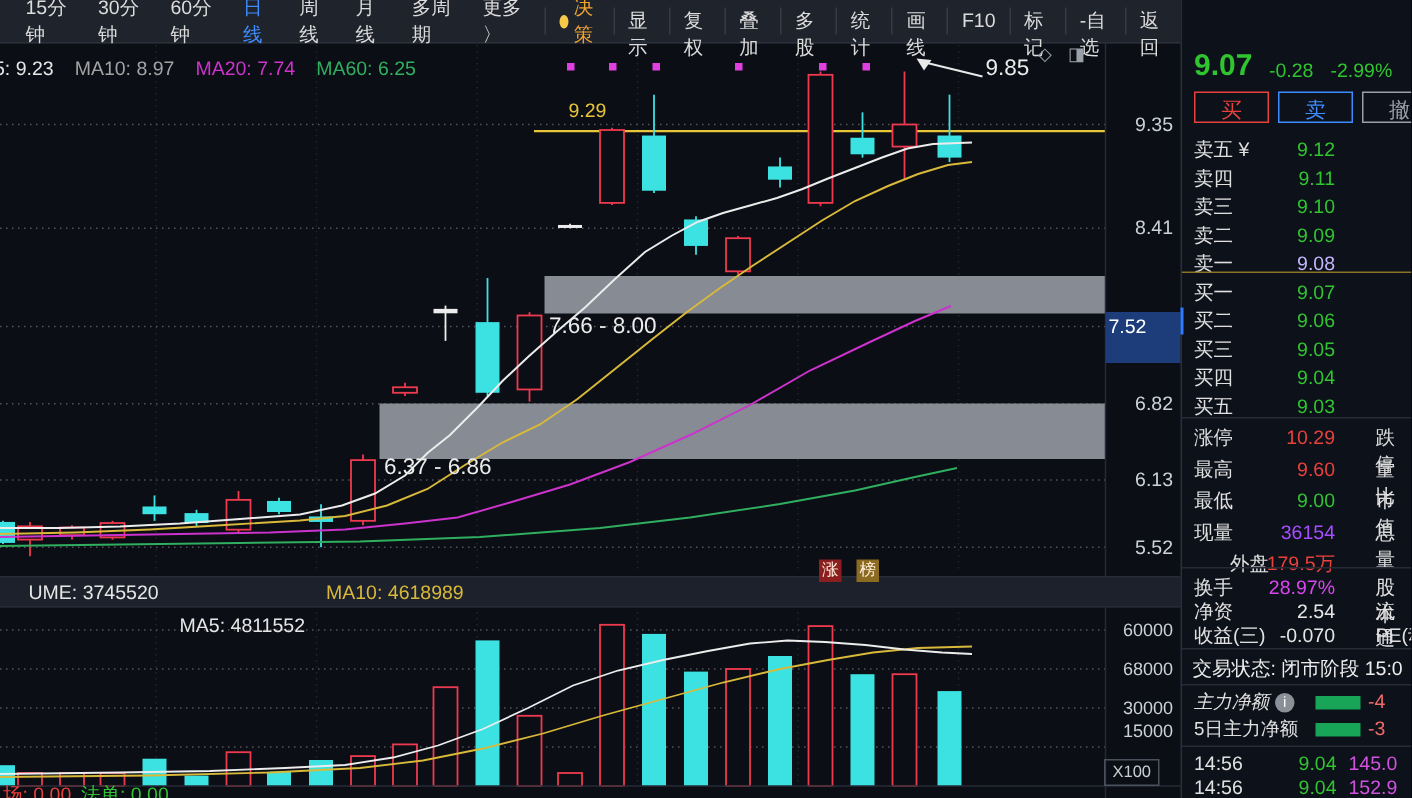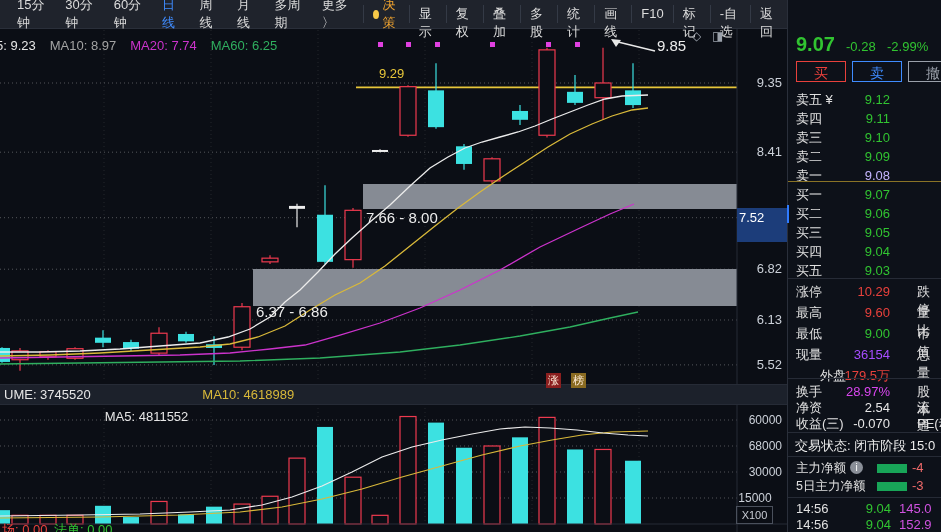--- a/index.html
+++ b/index.html
@@ -14,21 +14,21 @@
   .tb-left .ti.active{color:#3f8cff;}
   .tb-spacer{flex:1;}
   .tb-right{display:flex;align-items:center;height:40px;font-size:13px;}
   .tb-right .ti{padding:0 9px;border-left:1px solid #343a46;height:18px;line-height:18px;cursor:pointer;}
   .tb-right .ti.decision{color:#f0a32f;display:flex;align-items:center;gap:4px;}
   .bulb{display:inline-block;width:9px;height:9px;border-radius:50%;background:#f7c948;}
   
   #ma-header{position:absolute;left:-4px;top:38px;font-size:13px;display:flex;gap:14px;}
   #vol-header{position:absolute;left:0;top:384px;width:787px;height:19px;background:#1c212b;
               border-top:1px solid #262b36;border-bottom:1px solid #262b36;display:flex;gap:14px;
-              align-items:center;padding-left:4px;font-size:13px;}
+              align-items:center;padding-left:19px;font-size:13px;}
   
   .pxlab{position:absolute;left:728px;width:54px;text-align:right;font-size:13px;color:#ccd1d9;}
   .vxlab{position:absolute;left:728px;width:54px;text-align:right;font-size:12px;color:#ccd1d9;}
   .hl752{position:absolute;left:737px;width:49px;height:34px;background:#1c3d7a;color:#fff;
          font-size:13px;line-height:19px;padding-left:2px;}
   .x100{position:absolute;left:736px;top:506px;width:35px;height:16px;border:1px solid #4a505c;
         color:#c8ccd4;font-size:11px;text-align:center;line-height:16px;}
   
   .ann-yellow{color:#e7c63a;font-size:13px;}
   .ann-white{color:#ececec;font-size:15px;}
@@ -218,21 +218,21 @@
   <div id="overlays">
       <div class="pxlab" style="top: 75px;">9.35</div>
       <div class="pxlab" style="top: 144.184px;">8.41</div>
       <div class="hl752" style="top: 207.688px;">7.52</div>
       <div class="pxlab" style="top: 261.208px;">6.82</div>
       <div class="pxlab" style="top: 311.992px;">6.13</div>
       <div class="pxlab" style="top: 356.888px;">5.52</div>
       <div class="vxlab" style="top: 413px;">60000</div>
       <div class="vxlab" style="top: 439px;">68000</div>
       <div class="vxlab" style="top: 465px;">30000</div>
-      <div class="vxlab" style="top: 491px; text-align: center;">15000</div>
+      <div class="vxlab" style="top: 480px;">15000</div>
       <div class="x100">X100</div>
       <div class="abs ann-yellow" style="position: absolute; left: 379px; top: 66px;">9.29</div>
       <div class="abs ann-white" style="position: absolute; left: 657px; top: 37px;">9.85</div>
       <div class="abs ann-white" style="position: absolute; left: 366px; top: 209px;">7.66 - 8.00</div>
       <div class="abs ann-white" style="position: absolute; left: 256px; top: 303px;">6.37 - 6.86</div>
       <div class="badge" style="left: 546px; top: 373px; background: rgb(139, 31, 31);">涨</div>
       <div class="badge" style="left: 571px; top: 373px; background: rgb(138, 107, 33);">榜</div>
       <div class="abs" style="position: absolute; left: 2px; top: 521px; font-size: 13px; color: rgb(232, 65, 60);">场: 0.00</div>
       <div class="abs" style="position: absolute; left: 54px; top: 521px; font-size: 13px; color: rgb(49, 196, 49);">法单: 0.00</div>
     </div>
@@ -263,20 +263,20 @@
         <div class="row" style="top: 325px;"><span>最低</span><span class="val" style="color: rgb(49, 196, 49);">9.00</span><span class="rlab">市值</span></div>
         <div class="row" style="top: 346px;"><span>现量</span><span class="val" style="color: rgb(166, 77, 255);">36154</span><span class="rlab">总量</span></div>
         <div class="row" style="top: 367px; margin-left: 24px;"><span>外盘</span><span class="val" style="color: rgb(232, 65, 60);">179.5万</span><span class="rlab">内盘</span></div>
         <div class="row" style="top: 383px;"><span>换手</span><span class="val" style="color: #d946ef; margin-left: 28px;">28.97%</span><span class="rlab">股本</span></div>
         <div class="row" style="top: 399px;"><span>净资</span><span class="val" style="color: rgb(230, 230, 230);">2.54</span><span class="rlab">流通</span></div>
         <div class="row" style="top: 415px;"><span>收益(三)</span><span class="val" style="color: rgb(230, 230, 230);">-0.070</span><span class="rlab">PE(动</span></div>
         <div class="pdiv" style="top: 378px;"></div>
         <div class="pdiv" style="top: 432px;"></div>
         <div style="position: absolute; left: 7px; top: 437px; white-space: nowrap; color: rgb(236, 236, 236);">交易状态: 闭市阶段 15:0</div>
         <div class="pdiv" style="top: 456px;"></div>
-        <div class="row" style="top: 459px;"><span style="font-size: 12.5px;">主力净额</span><span class="ibadge">i</span><span class="flowbar"></span><span style="position: absolute; left: 116px; color: rgb(239, 106, 106);">-4</span></div>
+        <div class="row" style="top: 459px;"><span style="font-size: 12.5px; font-style: italic;">主力净额</span><span class="ibadge">i</span><span class="flowbar"></span><span style="position: absolute; left: 116px; color: rgb(239, 106, 106);">-4</span></div>
         <div class="row" style="top: 477px;"><span style="font-size: 12.5px;">5日主力净额</span><span class="flowbar"></span><span style="position: absolute; left: 116px; color: rgb(239, 106, 106);">-3</span></div>
         <div class="pdiv" style="top: 497px;"></div>
         <div class="row" style="top: 500px;"><span>14:56</span><span style="position: absolute; left: 58px; width: 37px; text-align: right; color: rgb(49, 196, 49);">9.04</span><span style="position: absolute; left: 103px; color: rgb(208, 82, 224);">145.0</span></div>
         <div class="row" style="top: 516px;"><span>14:56</span><span style="position: absolute; left: 58px; width: 37px; text-align: right; color: rgb(49, 196, 49);">9.04</span><span style="position: absolute; left: 103px; color: rgb(208, 82, 224);">152.9</span></div>
       </div>
   </div>
 </div>
 
 </body></html>

